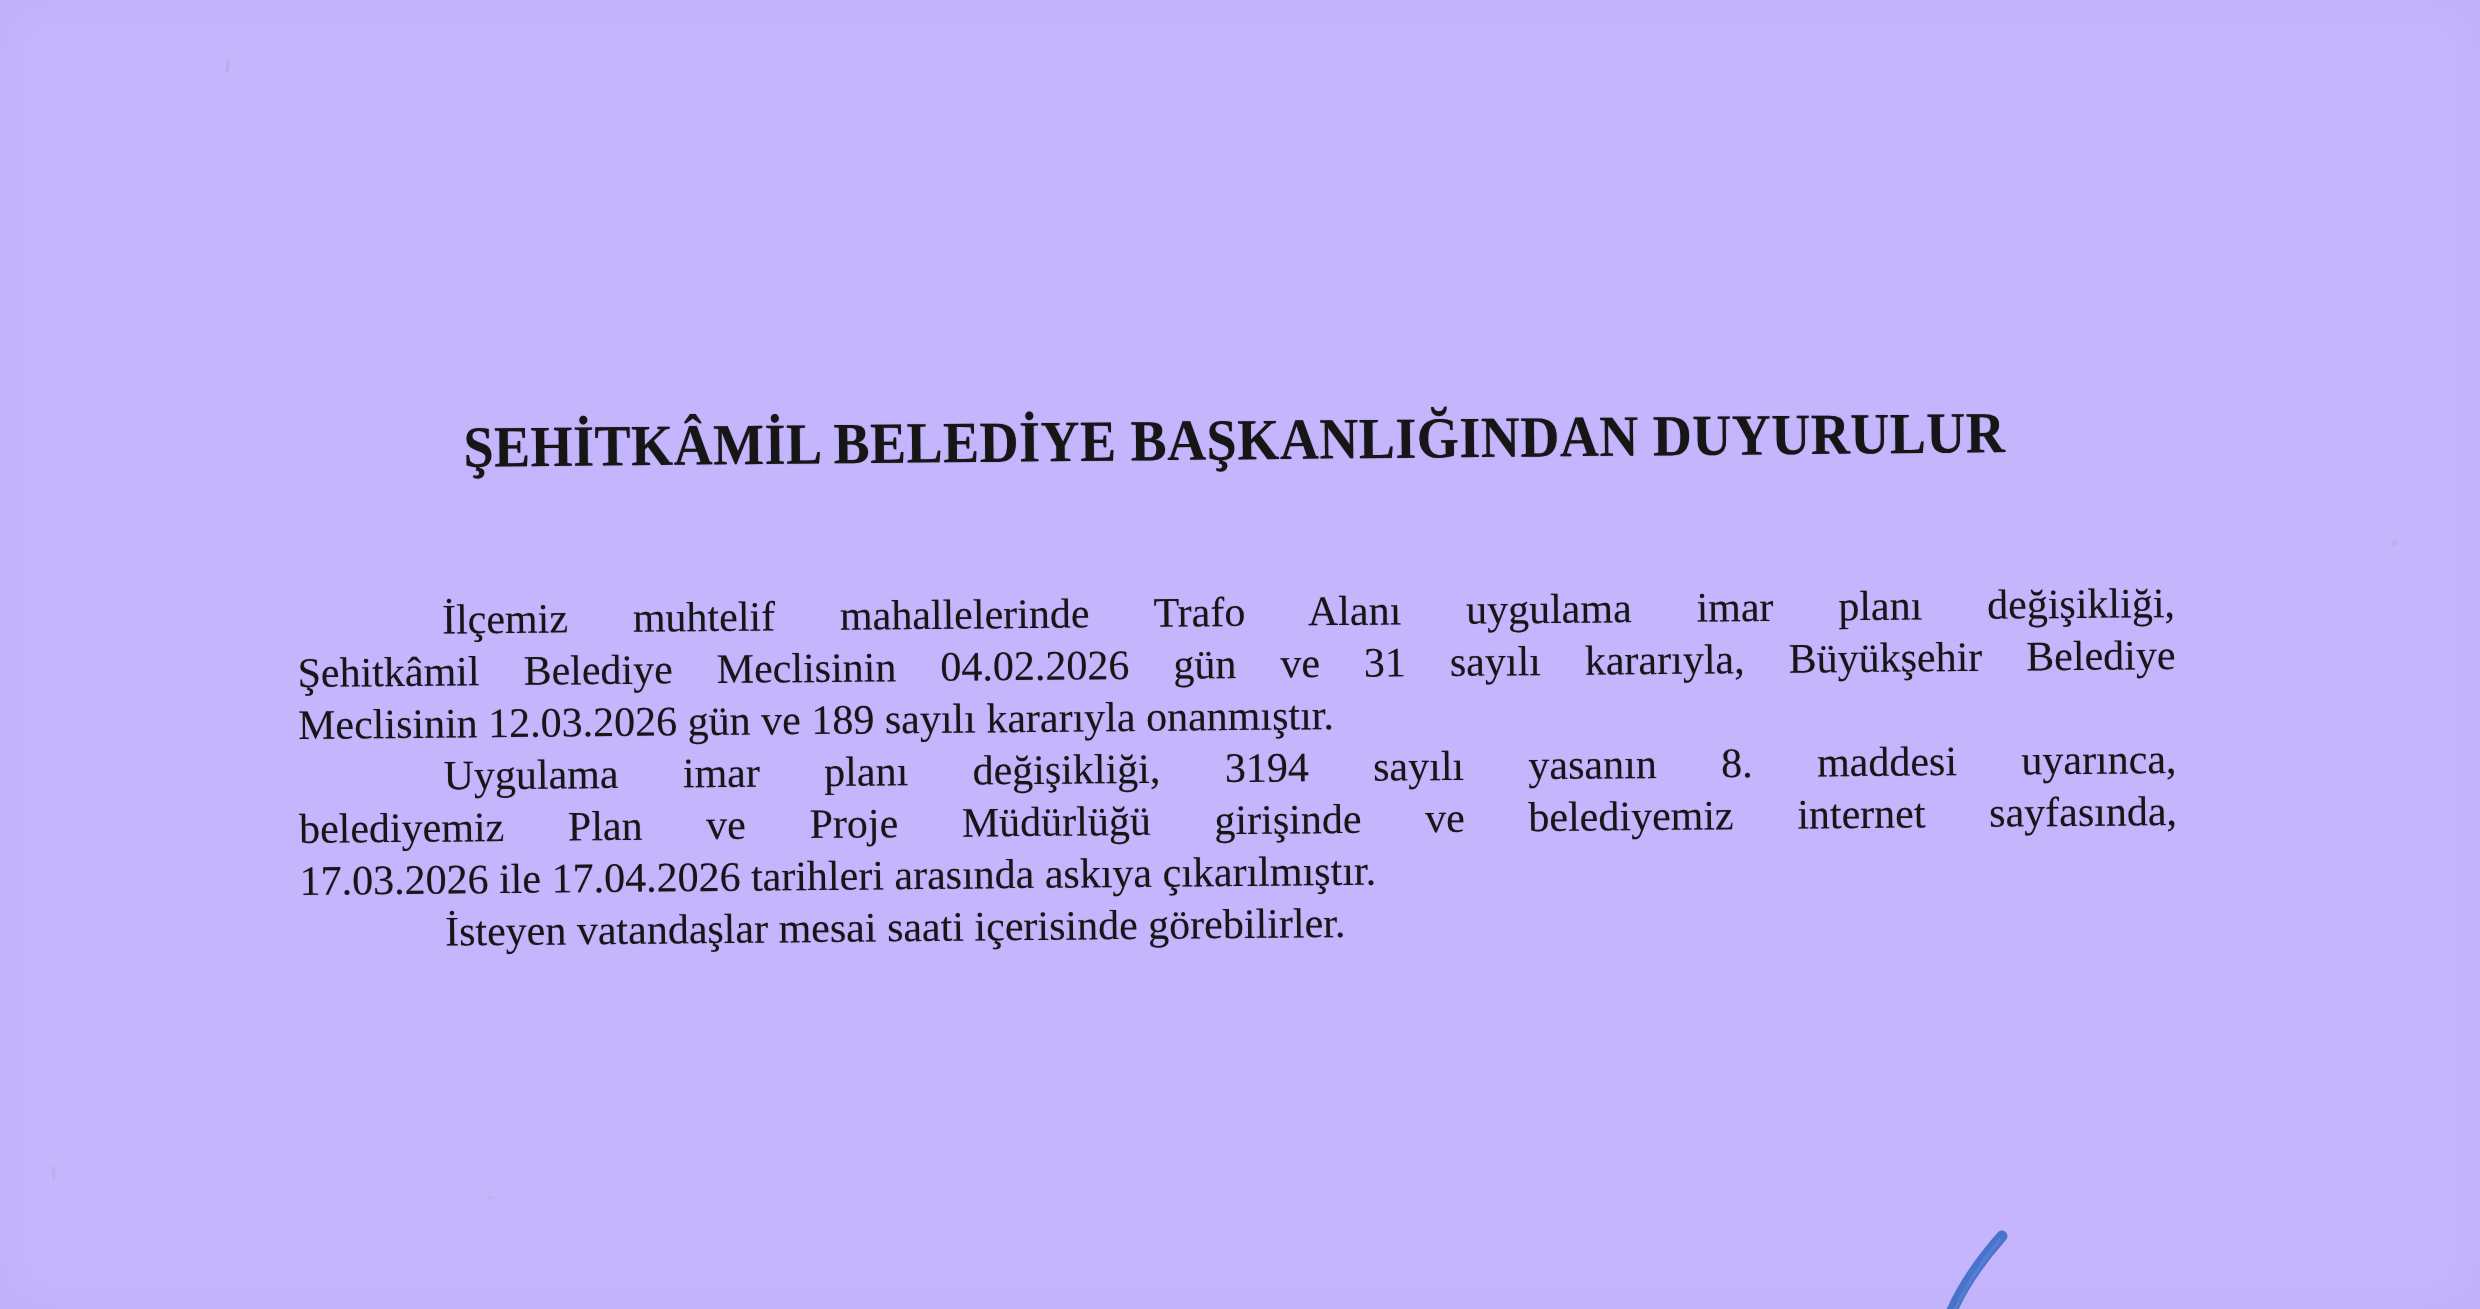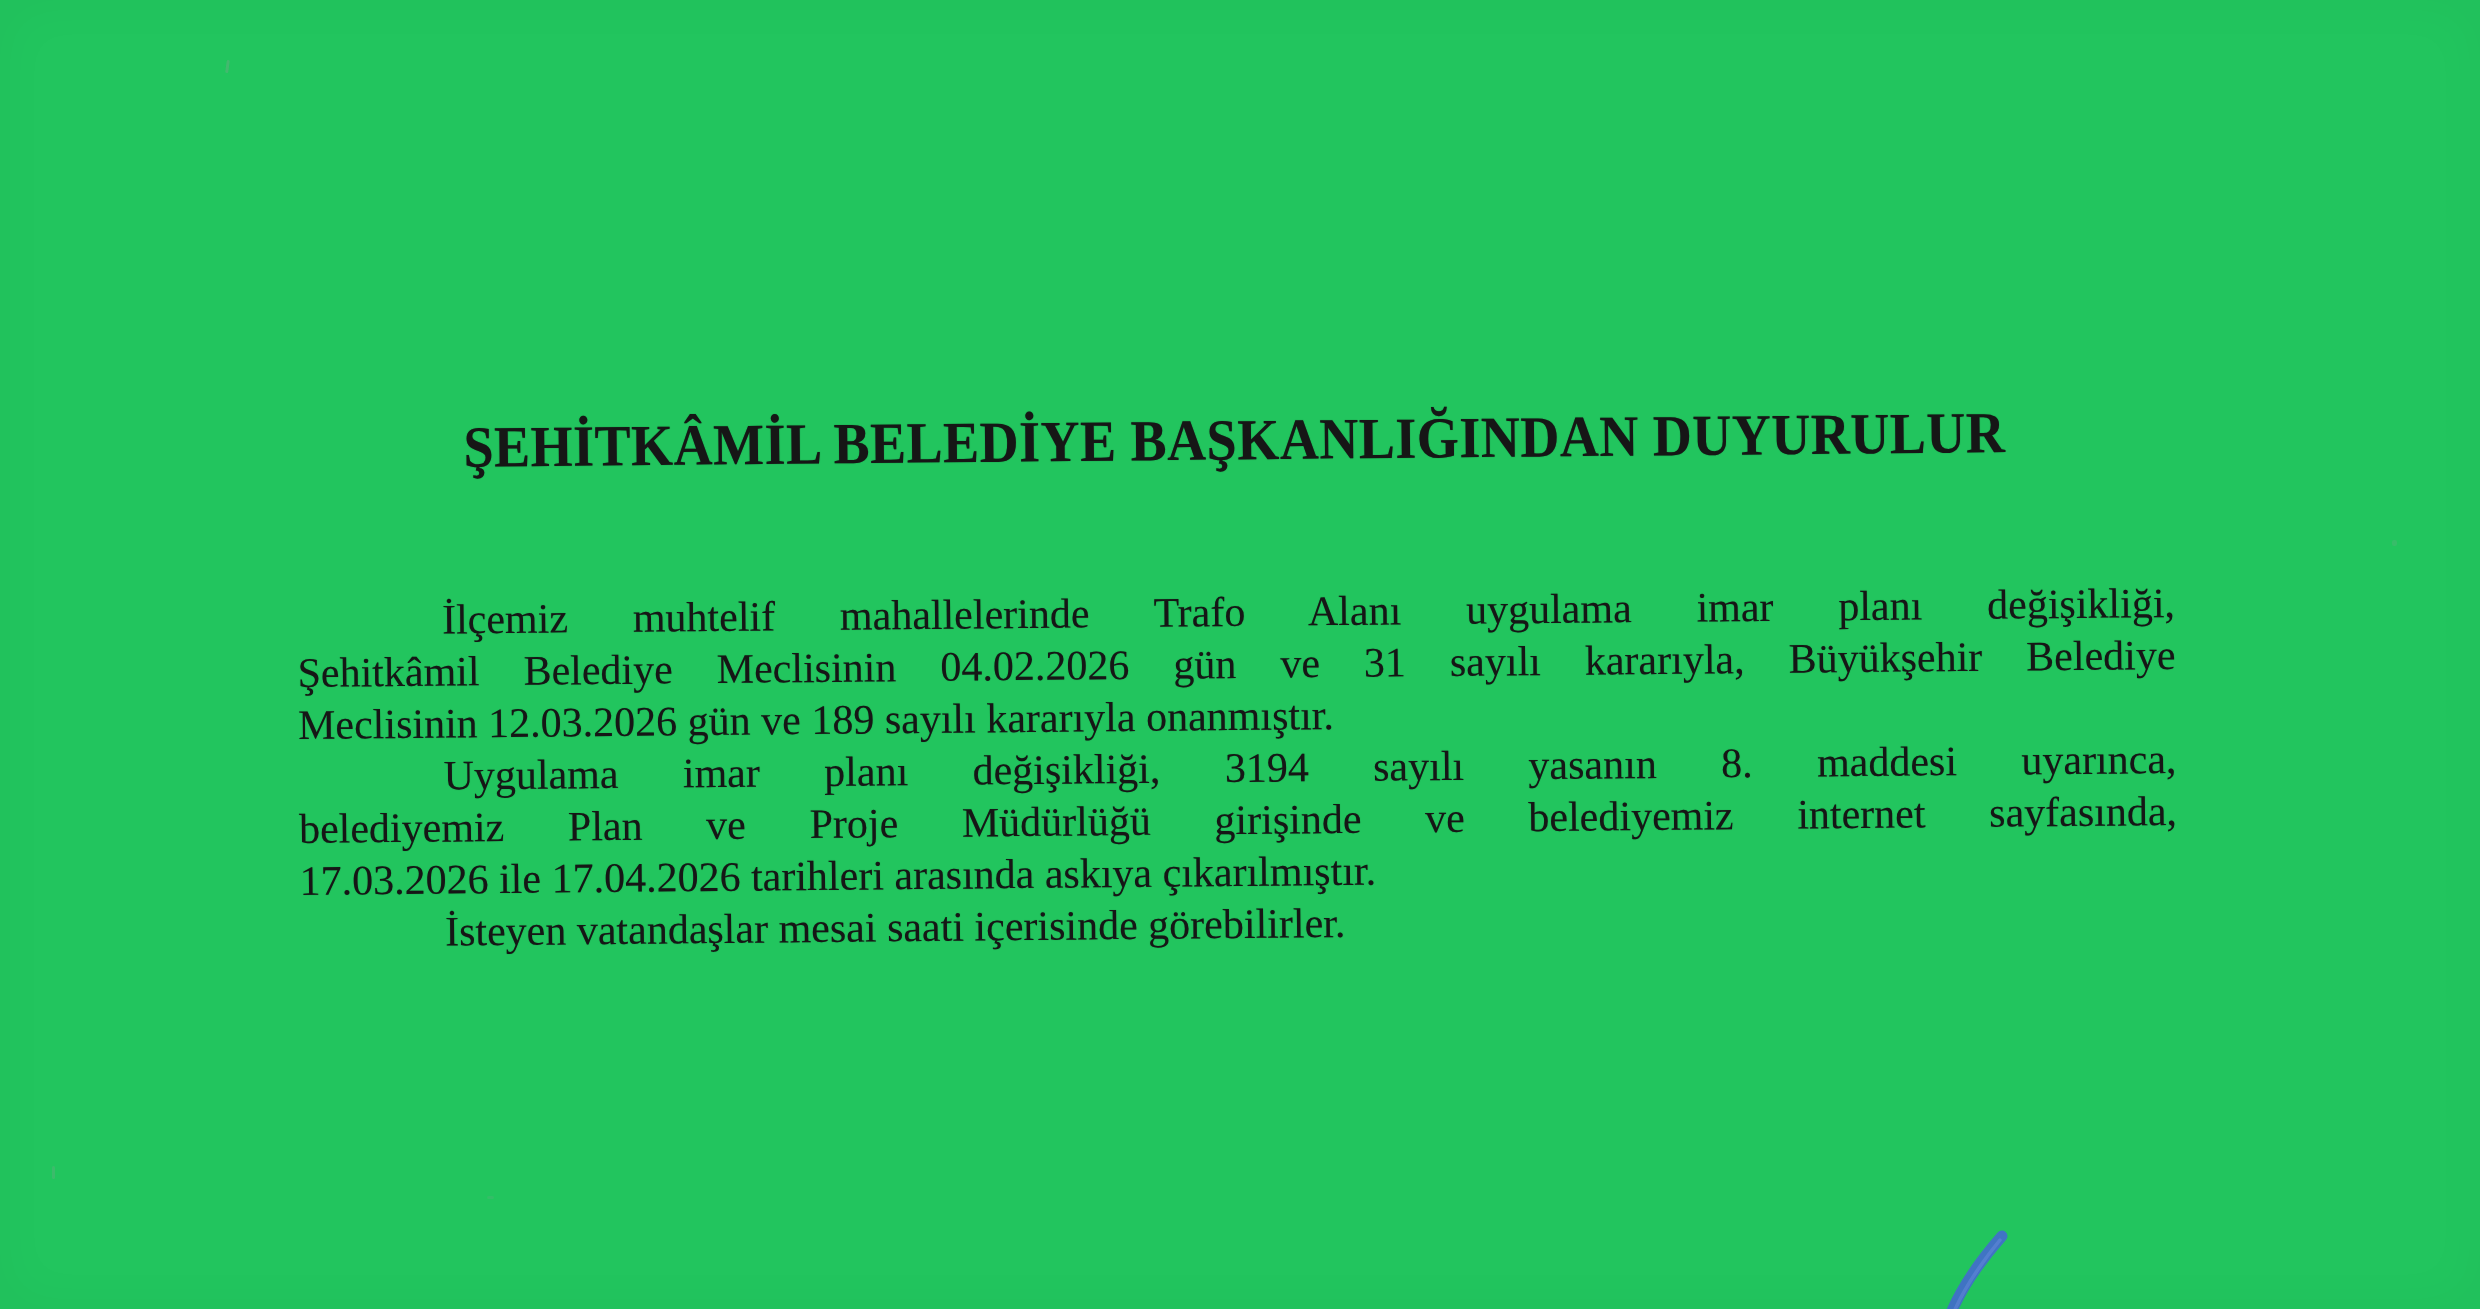--- a/index.html
+++ b/index.html
@@ -5,21 +5,21 @@
 <style>
   html, body {
     margin: 0;
     padding: 0;
     background: #e8e8e8;
   }
   .page {
     position: relative;
     width: 2480px;
     height: 1309px;
-    background: #22c55e;
+    background: #c4b5fd;
     overflow: hidden;
     font-family: "Liberation Serif", "DejaVu Serif", serif;
     color: #161616;
   }
   
   .page::after {
     content: "";
     position: absolute;
     inset: 0;
     pointer-events: none;

